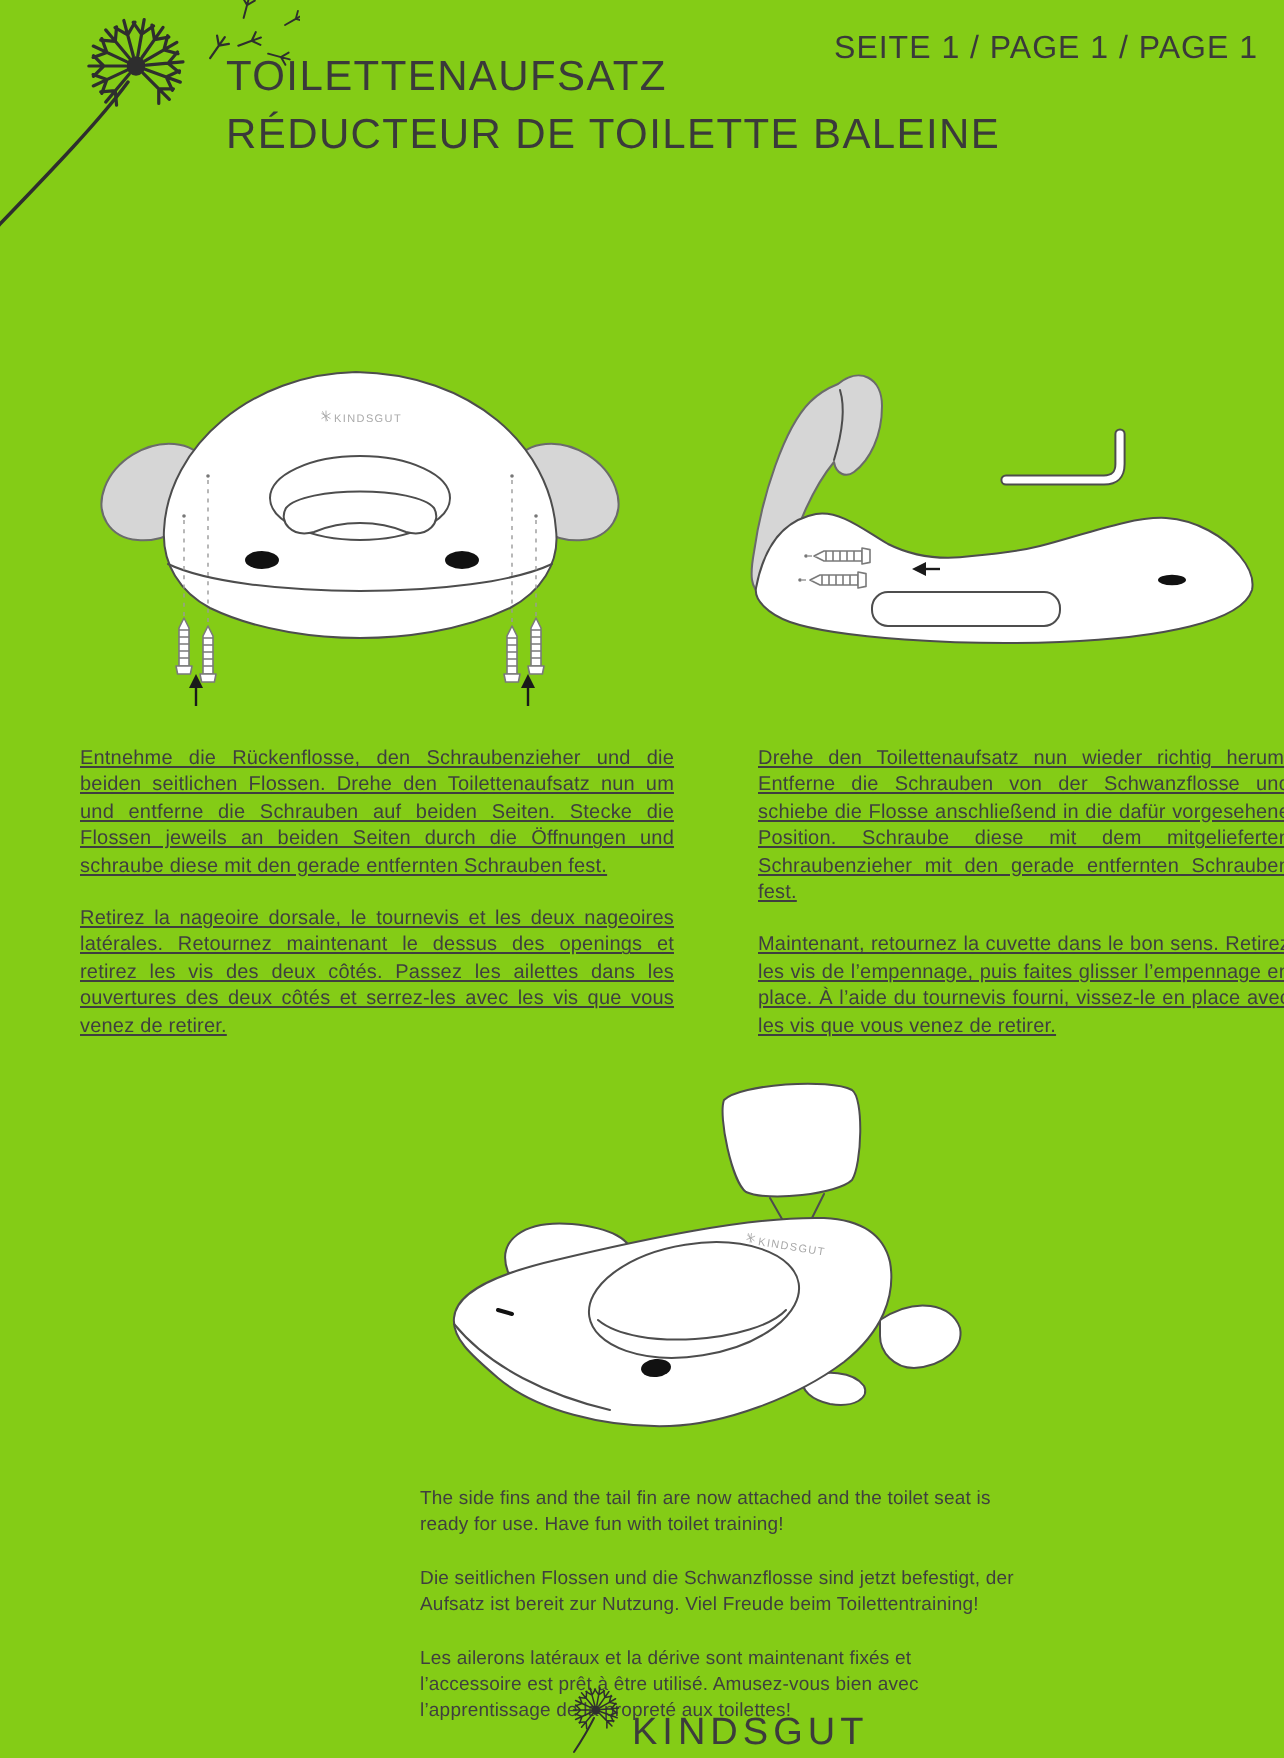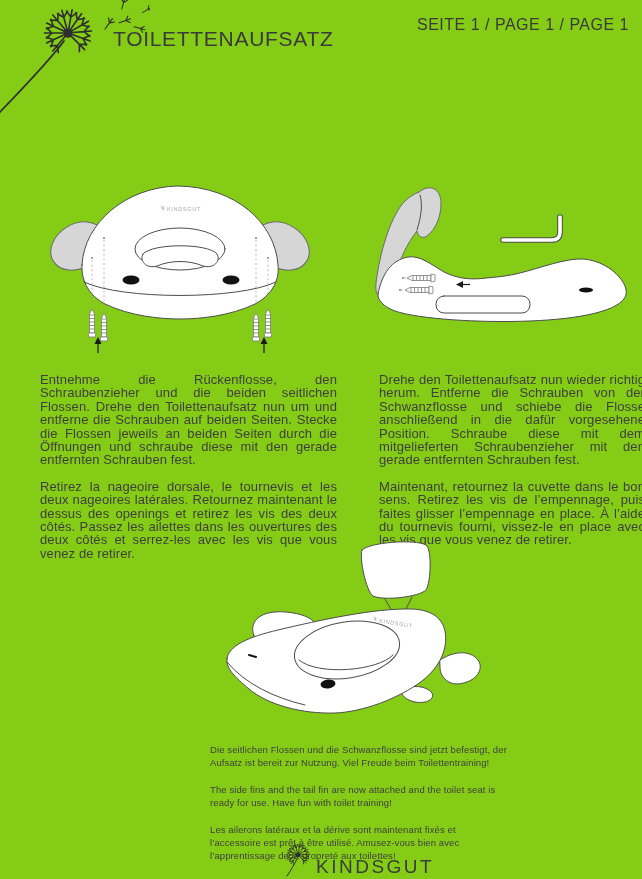--- a/index.html
+++ b/index.html
@@ -21,21 +21,21 @@
   svg{display:block;}
   .ln{fill:none;stroke:#4d4d4d;stroke-width:1;stroke-linecap:round;stroke-linejoin:round;}
   .fillw{fill:#ffffff;}
   .fillg{fill:#d6d6d6;stroke:#6b6b6b;}
   .dash{fill:none;stroke:#9a9a9a;stroke-width:0.7;stroke-dasharray:2 2.6;}
   .screw{fill:#ffffff;stroke:#7a7a7a;stroke-width:0.8;stroke-linejoin:round;}
   .arrow{stroke:#1a1a1a;stroke-width:1.2;fill:#1a1a1a;}
   .minilogo{fill:#a9a9a9;font-size:5.5px;letter-spacing:0.7px;font-family:"Liberation Sans",sans-serif;}
   .ministar{fill:none;stroke:#a9a9a9;stroke-width:0.5;}
   
-  .col{position:absolute;top:373px;font-size:13px;line-height:13.4px;letter-spacing:0.1px;text-align:justify;color:#3f3f3f;}
+  .col{position:absolute;top:373px;font-size:10px;line-height:13.4px;letter-spacing:0.1px;text-align:justify;color:#3f3f3f;text-decoration:underline;}
   .col-left{left:40px;width:297px;}
   .col-right{left:379px;width:266px;}
   .col p{margin:0 0 13px 0;}
   
   .completion{position:absolute;left:210px;top:743px;width:298px;font-size:9.5px;line-height:13.4px;letter-spacing:0.1px;color:#3f3f3f;}
   .completion p{margin:0 0 13px 0;}
   .footer-logo{position:absolute;left:284px;top:842px;display:flex;align-items:flex-end;}
   .footer-logo .wordmark{font-size:19px;letter-spacing:2.5px;color:#3c3c3c;margin-left:2px;line-height:1;padding-bottom:2px;}
   .dand{stroke:#2e2e2e;color:#2e2e2e;}
 </style>
@@ -83,20 +83,21 @@
       <use href="#seed" transform="translate(103,32) rotate(35) scale(0.8)"></use>
       <use href="#seed" transform="translate(116,24) rotate(70) scale(0.75)"></use>
       <use href="#seed" transform="translate(131,26) rotate(105) scale(0.7)"></use>
       <use href="#seed" transform="translate(140,14) rotate(60) scale(0.65)"></use>
       <use href="#seed" transform="translate(121,12) rotate(15) scale(0.7)"></use>
     </g>
   </svg>
 
   <div class="title-block">
     <div class="title-line">TOILETTENAUFSATZ</div>
+    <div class="title-line">RÉDUCTEUR DE TOILETTE BALEINE</div>
   </div>
   <div class="page-indicator">SEITE 1 / PAGE 1 / PAGE 1</div>
 
   <svg class="fig fig-front" width="300" height="200" viewBox="0 0 300 200">
     <ellipse class="fillg ln" cx="48" cy="76" rx="29" ry="22" transform="rotate(-32 48 76)"></ellipse>
     <ellipse class="fillg ln" cx="252" cy="76" rx="29" ry="22" transform="rotate(32 252 76)"></ellipse>
     <path class="fillw ln" d="M52,95 C54,53 96,17 148,16 C206,17 245,53 248,95 C250,112 240,126 225,134 C200,146 170,149 150,149 C130,149 100,146 75,134 C60,126 51,112 52,95 Z"></path>
     <path class="ln" d="M54,112 C92,130 208,130 246,112"></path>
     <ellipse class="fillw ln" cx="150" cy="79" rx="45" ry="21"></ellipse>
     <path class="fillw ln" d="M113,84 C122,73 178,73 187,84 C191,91 184,99 173,96 C159,90 141,90 127,96 C116,99 109,91 113,84 Z"></path>
@@ -163,22 +164,22 @@
     <path class="ln" d="M99,122 C118,138 178,133 193,117"></path>
     <ellipse cx="128" cy="146" rx="7.5" ry="4.5" fill="#111" transform="rotate(-6 128 146)"></ellipse>
     <path d="M49,117 L56,119" stroke="#111" stroke-width="2" stroke-linecap="round"></path>
     <g transform="translate(182,84) rotate(9)">
       <use href="#ministar" transform="translate(-7,-2) scale(0.8)"></use>
       <text class="minilogo" x="-3" y="1">KINDSGUT</text>
     </g>
   </svg>
 
   <div class="completion">
+    <p>The side fins and the tail fin are now attached and the toilet seat is ready for use. Have fun with toilet training!</p>
     <p>Die seitlichen Flossen und die Schwanzflosse sind jetzt befestigt, der Aufsatz ist bereit zur Nutzung. Viel Freude beim Toilettentraining!</p>
-    <p>The side fins and the tail fin are now attached and the toilet seat is ready for use. Have fun with toilet training!</p>
     <p>Les ailerons latéraux et la dérive sont maintenant fixés et l’accessoire est prêt à être utilisé. Amusez-vous bien avec l’apprentissage de la propreté aux toilettes!</p>
   </div>
 
   <div class="footer-logo">
     <svg class="dand" width="30" height="36" viewBox="0 0 30 36">
       <path d="M13,17 C10,23 7,28 3,34" fill="none" stroke="#2e2e2e" stroke-width="1" stroke-linecap="round"></path>
       <use href="#dandelion-head" transform="translate(14,13) scale(0.55)"></use>
     </svg>
     <span class="wordmark">KINDSGUT</span>
   </div>

